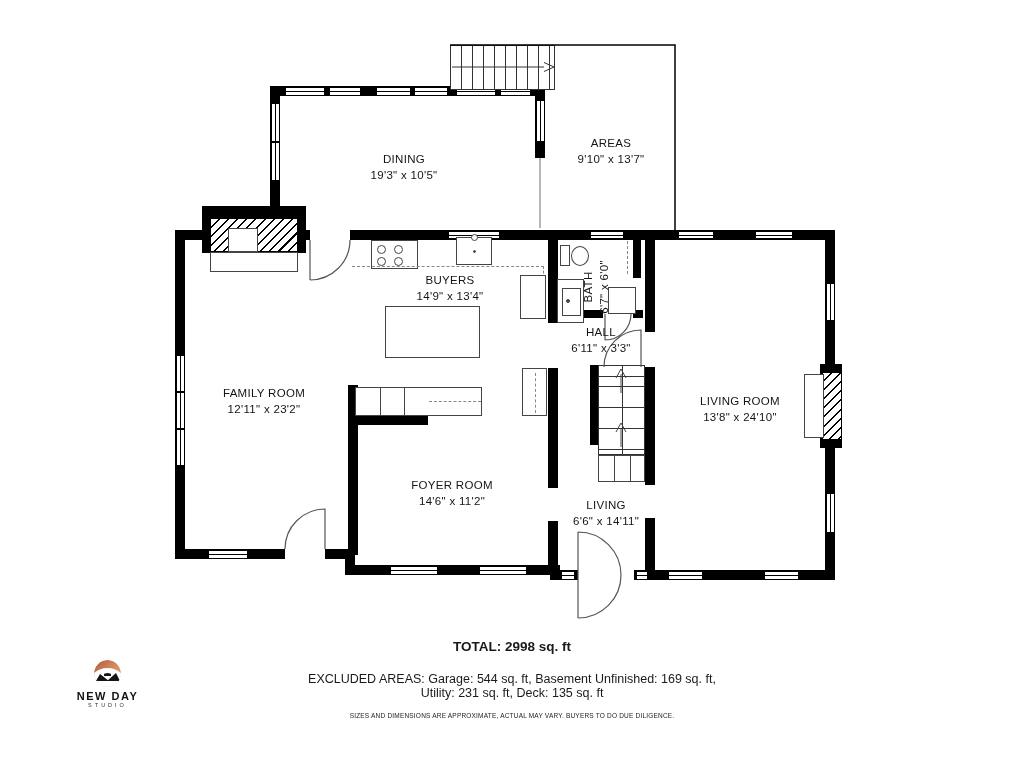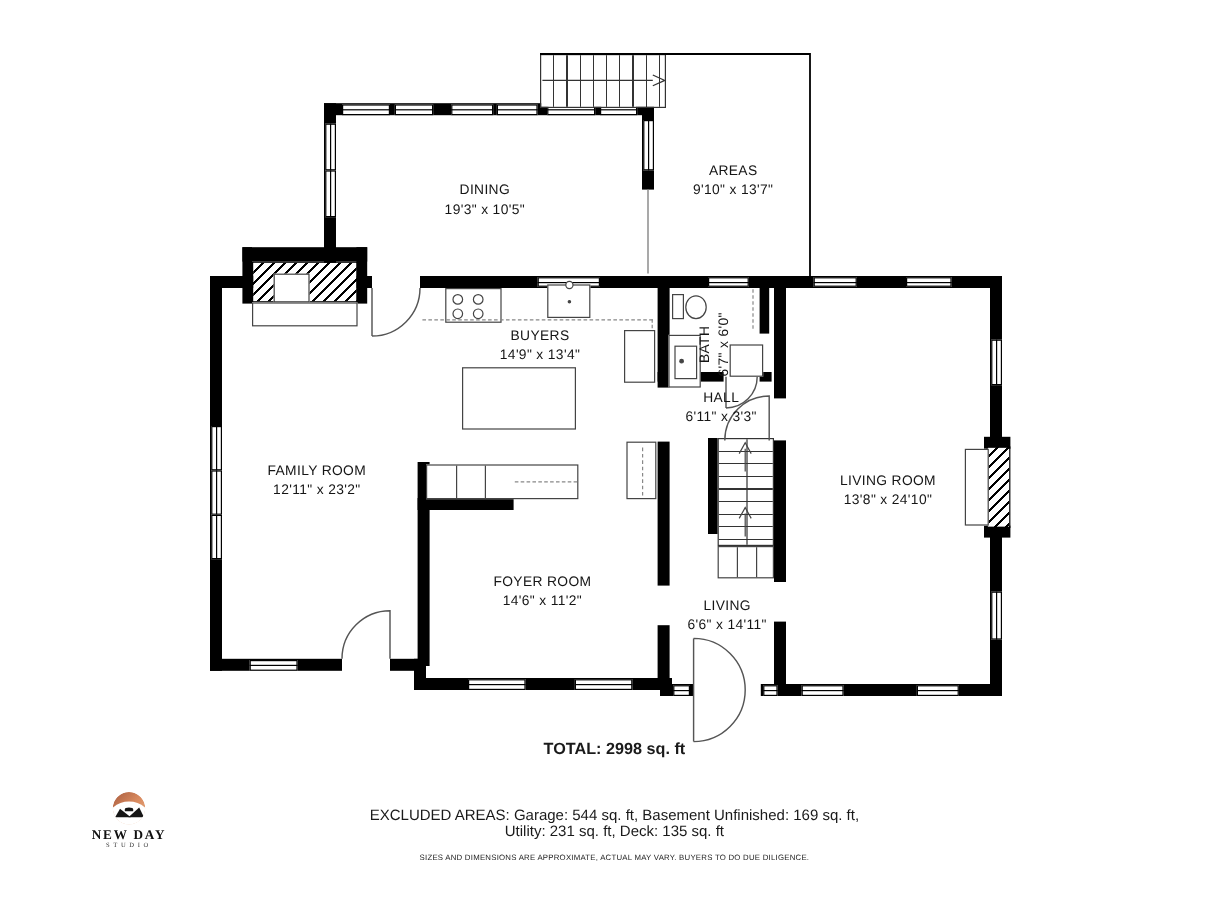--- a/index.html
+++ b/index.html
@@ -20,24 +20,24 @@
           background:repeating-linear-gradient(to bottom,#fff 0 9.5px,#333 9.5px 10.5px);}
   .stairs::after{content:"";position:absolute;top:0;bottom:0;left:50%;border-left:1px solid #333;}
   .dstairs{position:absolute;border:1px solid #333;z-index:2;box-sizing:border-box;
           background:repeating-linear-gradient(to right,#fff 0 10px,#333 10px 11px);}
   .lbl{position:absolute;z-index:5;text-align:center;white-space:nowrap;
        transform:translate(-50%,-50%);font-size:11.5px;letter-spacing:.3px;line-height:16px;color:#151515;}
   .lbl .nm{display:block;}
   .lbl.rot{transform:translate(-50%,-50%) rotate(-90deg);}
   .overlay{position:absolute;left:0;top:0;z-index:4;pointer-events:none;}
   .summary{position:absolute;left:0;width:1024px;text-align:center;z-index:5;}
-  .t-total{top:616px;font-size:13.5px;font-weight:bold;}
+  .t-total{top:639px;font-size:13.5px;font-weight:bold;}
   .t-line{font-size:12.5px;}
   .t-disc{top:712px;font-size:6.5px;color:#222;letter-spacing:.2px;}
-  .logo{position:absolute;left:70px;top:660px;width:75px;text-align:center;z-index:5;font-family:Liberation Serif, serif;}
+  .logo{position:absolute;left:70px;top:660px;width:75px;text-align:center;z-index:5;}
   .logo-circle{position:relative;width:27px;height:27px;margin:0 auto;border-radius:50%;overflow:hidden;background:#fff;}
   .logo-sun{position:absolute;left:0;top:0;width:27px;height:27px;border-radius:50%;
             background:linear-gradient(135deg,#a85c3f,#d98a5f 50%,#e8b286);}
   .logo-sun-mask{position:absolute;left:-5px;top:8px;width:37px;height:32px;border-radius:50%;background:#fff;}
   .logo-mtn-l{position:absolute;bottom:6px;left:2px;width:0;height:0;
               border-left:4px solid transparent;border-right:9px solid transparent;border-bottom:7px solid #151515;}
   .logo-mtn-r{position:absolute;bottom:6px;right:1px;width:0;height:0;
               border-left:9px solid transparent;border-right:4px solid transparent;border-bottom:8px solid #151515;}
   .logo-bird{position:absolute;bottom:11px;left:10px;width:7px;height:3px;background:#151515;border-radius:50% 50% 0 0;}
   .logo-l1{margin-top:3px;font-size:11px;font-weight:bold;letter-spacing:1.5px;color:#111;}

